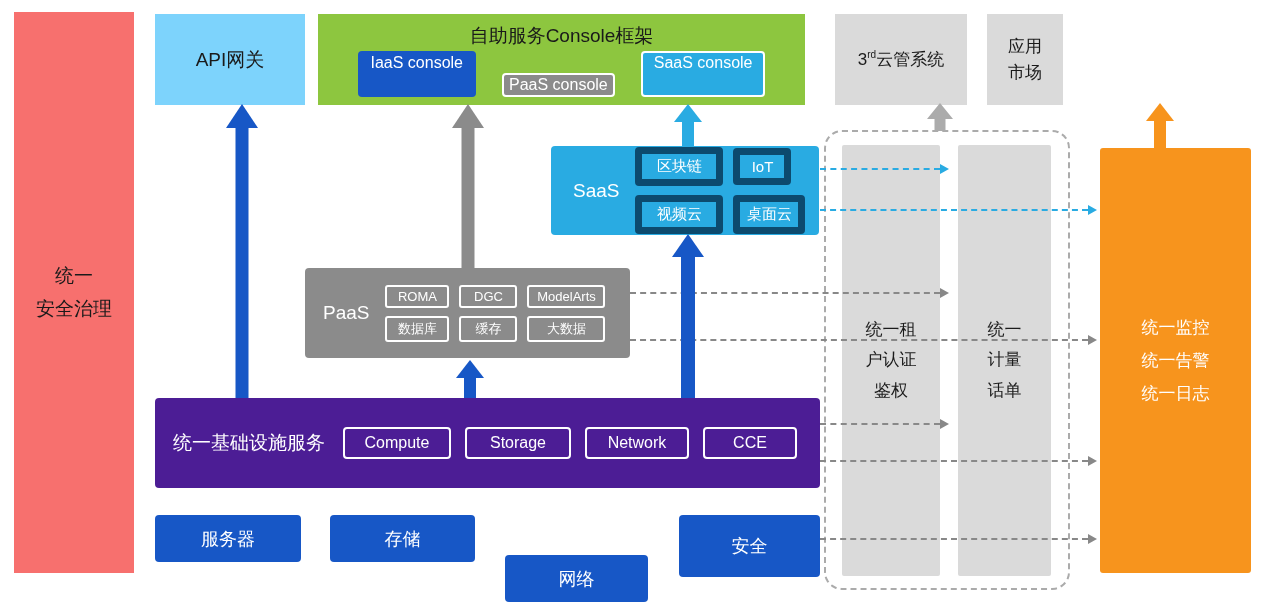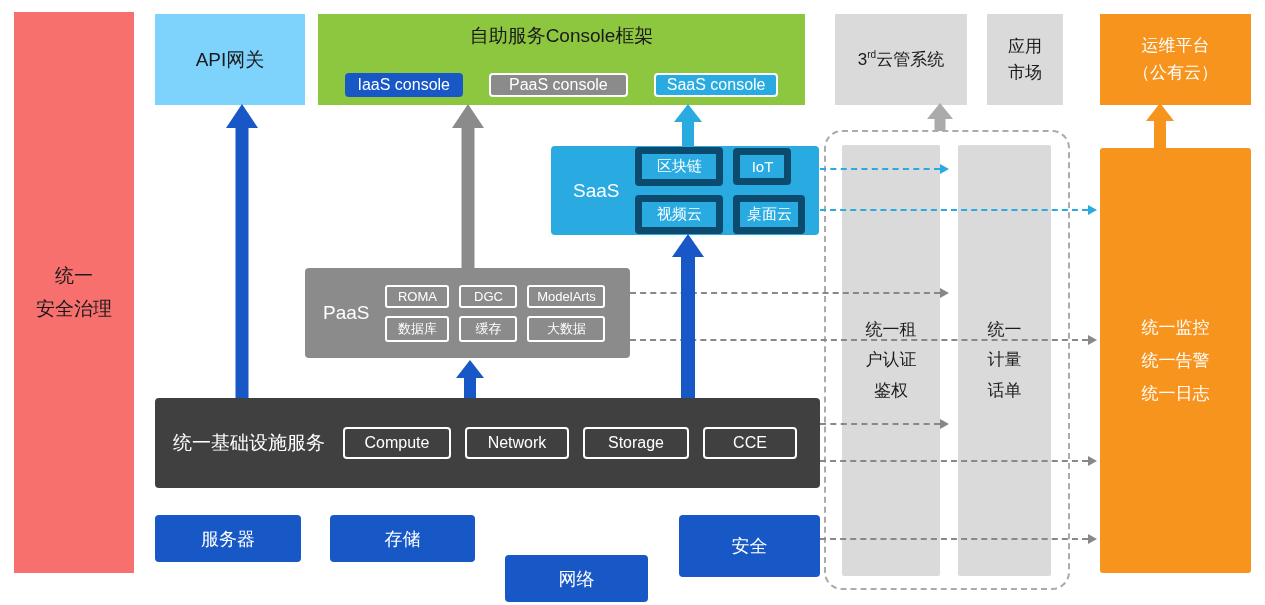--- a/index.html
+++ b/index.html
@@ -12,33 +12,33 @@
   .api-box { background:#7dd3fc; color:#1a1a1a; font-size:19px; }
   .gray-top-box { background:#DADADA; color:#1a1a1a; font-size:17px; line-height:1.5; }
   .gray-top-box sup { font-size:10px; }
   .orange-box { background:#F7941D; color:#fff; font-size:17px; line-height:1.55; }
 
   .console-frame { position:absolute; background:#8DC63F; display:flex; flex-direction:column; align-items:center; justify-content:space-between; padding:9px 0 8px;text-align:right; }
   .console-title { color:#1a1a1a; font-size:19px; }
   .console-row { display:flex; gap:26px; }
   .console-chip { color:#fff; font-size:16px; border-radius:4px; }
   .iaas-chip { background:#1757C6; padding:3px 13px; }
-  .paas-chip { background:#8B8B8B; border:2px solid #fff; padding:1px 18px; }
+  .paas-chip { background:#8B8B8B; border:2px solid #fff; padding:1px 5px;margin-top:22px; }
   .saas-chip { background:#29ABE2; border:2px solid #fff; padding:1px 11px; }
 
   .saas-box { position:absolute; background:#29ABE2; border-radius:4px; display:flex; align-items:center; padding-left:22px; }
   .layer-label { color:#fff; font-size:19px; margin-right:16px; white-space:nowrap; }
   .saas-grid { display:grid; grid-template-columns:auto auto; gap:9px 10px; justify-content:start; align-items:center; }
   .saas-item { border:7px solid #0c4a6e; border-radius:4px; color:#fff; font-size:15px; text-align:center; padding:3px 0; }
 
   .paas-box { position:absolute; background:#8B8B8B; border-radius:4px; display:flex; align-items:center; padding-left:18px; }
   .paas-grid { display:grid; grid-template-columns:64px 58px 78px; gap:8px 10px; }
   .paas-item { border:2px solid #fff; border-radius:3px; color:#fff; font-size:13px; text-align:center; padding:2px 0; }
 
-  .infra-box { position:absolute; background:#404040; border-radius:4px; display:flex; align-items:center; gap:14px; padding-left:18px; }
+  .infra-box { position:absolute; background:#4c1d95; border-radius:4px; display:flex; align-items:center; gap:14px; padding-left:18px; }
   .infra-label { color:#fff; font-size:19px; margin-right:4px; white-space:nowrap; }
   .infra-item { border:2px solid #fff; border-radius:4px; color:#fff; font-size:16px; text-align:center; padding:5px 0; flex-shrink:0; }
 
   .blue-box { background:#1757C6; color:#fff; font-size:18px; border-radius:4px; }
 
   .dashed-container { position:absolute; border:2px dashed #ABABAB; border-radius:18px; }
   .gray-bar { background:#DADADA; color:#1a1a1a; font-size:17px; line-height:1.8; border-radius:2px; }
   .orange-bar { background:#F7941D; color:#fff; font-size:17px; line-height:1.95; border-radius:3px; }
 
   .arrow-up { position:absolute; width:var(--w); }
@@ -69,22 +69,20 @@
     </div>
   </div>
 
   <div class="box gray-top-box" style="left:835px;top:14px;width:132px;height:91px;">
     <span><span>3</span><sup>rd</sup><span>云管系统</span></span>
   </div>
 
   <div class="box gray-top-box pre" style="left:987px;top:14px;width:76px;height:91px;">应用
 市场</div>
 
-  <div class="box orange-box pre" style="left:1100px;top:14px;width:151px;height:91px;">运维平台
-（公有云）</div>
 
   <div class="saas-box" style="left:551px;top:146px;width:268px;height:89px;">
     <div class="layer-label">SaaS</div>
     <div class="saas-grid">
       <div class="saas-item" style="width:88px">区块链</div>
       <div class="saas-item" style="width:58px">IoT</div>
       <div class="saas-item" style="width:88px">视频云</div>
       <div class="saas-item" style="width:72px">桌面云</div>
     </div>
   </div>
@@ -97,22 +95,22 @@
       <div class="paas-item">ModelArts</div>
       <div class="paas-item">数据库</div>
       <div class="paas-item">缓存</div>
       <div class="paas-item">大数据</div>
     </div>
   </div>
 
   <div class="infra-box" style="left:155px;top:398px;width:665px;height:90px;">
     <div class="infra-label">统一基础设施服务</div>
     <div class="infra-item" style="width:108px">Compute</div>
+    <div class="infra-item" style="width:106px">Storage</div>
     <div class="infra-item" style="width:104px">Network</div>
-    <div class="infra-item" style="width:106px">Storage</div>
     <div class="infra-item" style="width:94px">CCE</div>
   </div>
 
   <div class="box blue-box" style="left:155px;top:515px;width:146px;height:47px;">服务器</div>
   <div class="box blue-box" style="left:330px;top:515px;width:145px;height:47px;">存储</div>
   <div class="box blue-box" style="left:505px;top:515px;width:143px;height:47px;margin-top:40px;">网络</div>
   <div class="box blue-box" style="left:679px;top:515px;width:141px;height:62px;">安全</div>
 
   <div class="dashed-container" style="left:824px;top:130px;width:246px;height:460px;"></div>
   <div class="box gray-bar pre" style="left:842px;top:145px;width:98px;height:431px;">统一租

